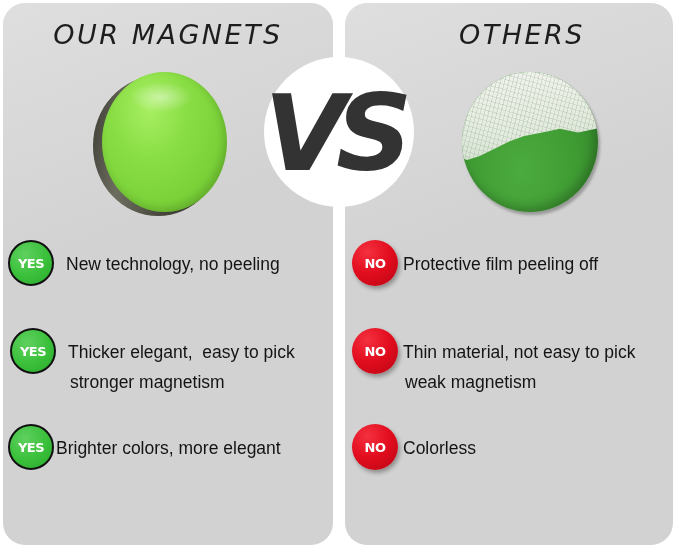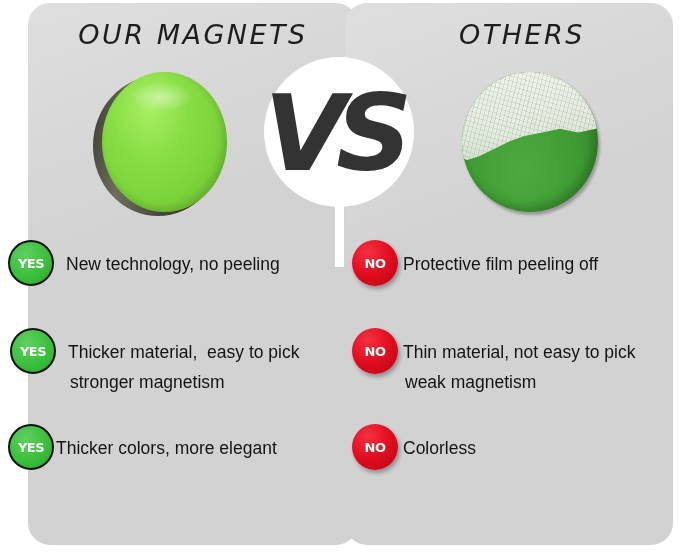--- a/index.html
+++ b/index.html
@@ -17,21 +17,21 @@
   }
 
   
   .panel {
     position: absolute;
     top: 3px;
     height: 542px;
     background: #d2d2d2;
     border-radius: 22px;
   }
-  #panel-left  { left: 3px;   width: 330px; margin-left: 25px; }
+  #panel-left  { left: 3px;   width: 330px; }
   #panel-right { left: 345px; width: 328px; }
 
   
   .panel::after {
     content: "";
     position: absolute;
     inset: 0;
     border-radius: 22px;
     background: linear-gradient(160deg, rgba(255,255,255,0.28) 0%, rgba(255,255,255,0) 42%);
     pointer-events: none;
@@ -257,26 +257,26 @@
     <div class="vs-text">VS</div>
   </div>
 
   <div class="row" id="row-ours-1">
     <div class="badge yes">YES</div>
     <div class="row-text">New technology, no peeling</div>
   </div>
 
   <div class="row" id="row-ours-2">
     <div class="badge yes">YES</div>
-    <div class="row-text"><span>Thicker material,  easy to pick</span><span class="l2">stronger magnetism</span></div>
+    <div class="row-text"><span>Thicker elegant,  easy to pick</span><span class="l2">stronger magnetism</span></div>
   </div>
 
   <div class="row" id="row-ours-3">
     <div class="badge yes">YES</div>
-    <div class="row-text">Thicker colors, more elegant</div>
+    <div class="row-text">Brighter colors, more elegant</div>
   </div>
 
   <div class="row" id="row-others-1">
     <div class="badge no">NO</div>
     <div class="row-text">Protective film peeling off</div>
   </div>
 
   <div class="row" id="row-others-2">
     <div class="badge no">NO</div>
     <div class="row-text"><span>Thin material, not easy to pick</span><span class="l2">weak magnetism</span></div>

